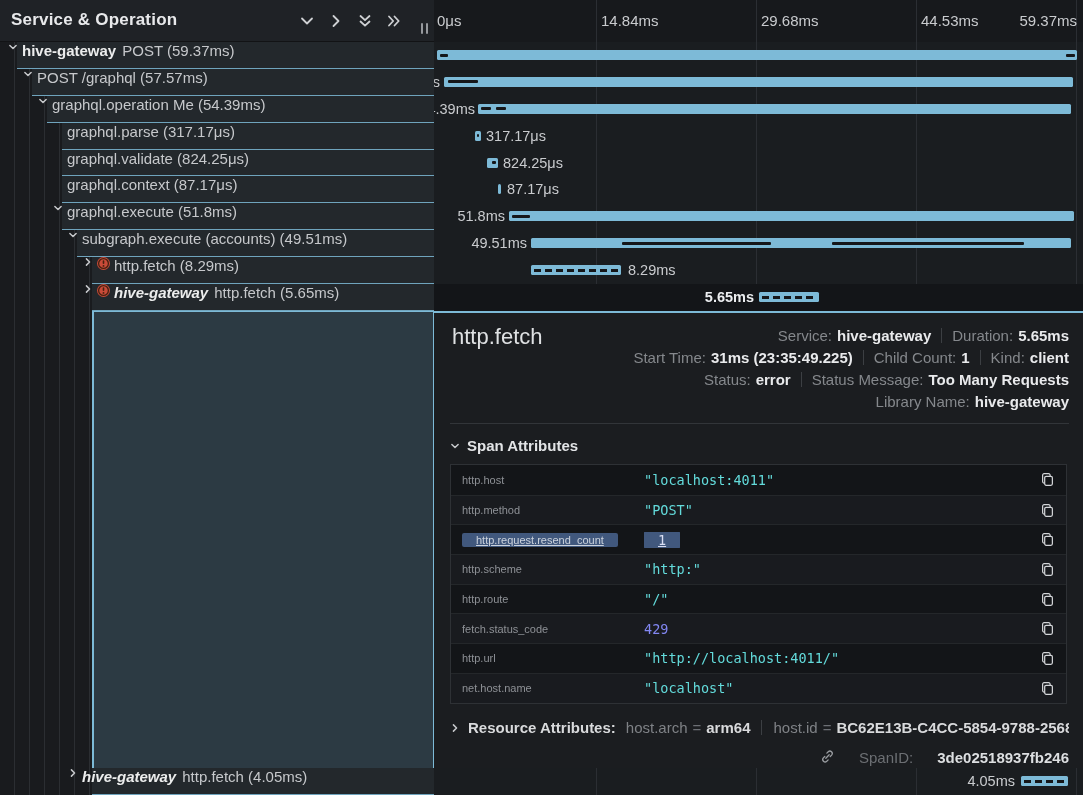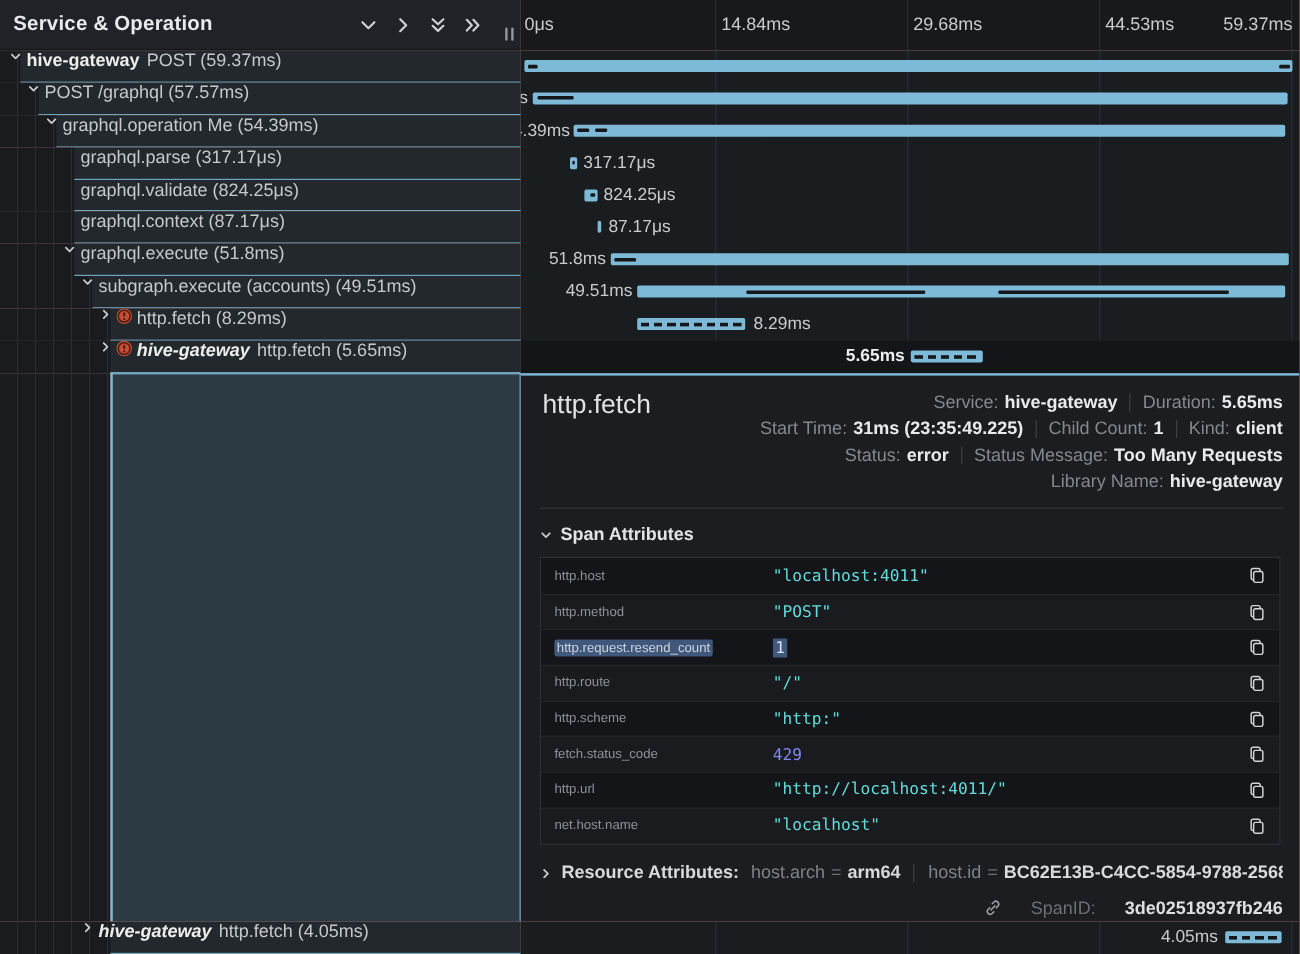--- a/index.html
+++ b/index.html
@@ -1,17 +1,17 @@
 <!DOCTYPE html>
 <html><head>
 <meta charset="utf-8">
 <style>
   html,body{margin:0;padding:0;background:#0e0f11;}
   *{box-sizing:border-box;}
-  #app{position:relative;width:1083px;height:795px;background:#fca5a5;overflow:hidden;
+  #app{position:relative;width:1083px;height:795px;background:#d946ef;overflow:hidden;
        font-family:"Liberation Sans",sans-serif;color:#c6c8cb;}
 
   
   #left-header{position:absolute;left:0;top:0;width:434px;height:42px;background:#1f2226;
                border-bottom:1px solid #121315;}
   #left-title{position:absolute;left:11px;top:10px;font-size:17px;font-weight:700;color:#e8e9eb;letter-spacing:.2px;}
   #left-toolbar{position:absolute;right:32px;top:13px;display:flex;gap:13px;color:#ced0d3;}
   #left-toolbar .tbicon{width:16px;height:16px;cursor:pointer;}
   #drag-handle{position:absolute;right:5px;top:23px;width:8px;height:11px;display:flex;gap:3px;cursor:col-resize;}
   #drag-handle i{display:block;width:2px;height:11px;background:#96999d;border-radius:1px;}
@@ -71,21 +71,21 @@
 
   #attr-table{position:absolute;left:16px;top:151px;width:617px;border:1px solid #2e3135;}
   .arow{position:relative;height:29.7px;display:flex;align-items:center;}
   .arow:nth-child(odd){background:#131518;}
   .arow:nth-child(even){background:#191b1f;}
   .arow + .arow{border-top:1px solid #24272a;}
   .akey{font-size:11px;color:#8e9196;margin-left:11px;width:180px;flex:none;white-space:nowrap;}
   .aval{font-family:"DejaVu Sans Mono",monospace;font-size:13.5px;margin-left:2px;flex:1;white-space:nowrap;overflow:hidden;}
   .aval.str{color:#63dbdb;}
   .aval.num{color:#8287f2;}
-  .selhl{background:#41587d;border-radius:2px;padding:1px 2px;}
+  .selhl{background:#41587d;border-radius:2px;padding:1px 14px;text-decoration:underline;}
   .akey .selhl{color:#ccd3dd;}
   .aval .selhl{color:#d9def2;}
   .copy-btn{flex:none;margin-right:11px;color:#d3d5d8;display:flex;cursor:pointer;background:none;border:none;padding:0;}
 
   #resource-line{position:absolute;left:16px;top:406px;display:flex;align-items:center;font-size:15px;white-space:nowrap;overflow:hidden;right:14px;}
   #resource-line .hchev{color:#c6c8cb;display:flex;margin-right:8px;}
   #resource-title{font-weight:700;color:#d9dadc;margin-right:10px;}
   .rkey{color:#7f8286;}
   .req{color:#6c6f74;margin:0 5px;}
   .rval{color:#d9dadc;font-weight:700;}
@@ -404,32 +404,32 @@
           <span class="akey"><span class="selhl">http.request.resend_count</span></span>
           <span class="aval num"><span class="selhl">1</span></span>
           <button class="copy-btn">
             <svg width="15" height="15" viewBox="0 0 16 16" fill="none" stroke="currentColor" stroke-width="1.3" stroke-linejoin="round">
               <rect x="5" y="4.6" width="8.2" height="9.6" rx="1.6"></rect>
               <path d="M10.8 4.6 V3.4 a1.6 1.6 0 0 0 -1.6 -1.6 H4.4 a1.6 1.6 0 0 0 -1.6 1.6 v6.8 a1.6 1.6 0 0 0 1.6 1.6 h0.6"></path>
             </svg>
           </button>
         </div>
         <div class="arow">
+          <span class="akey">http.scheme</span>
+          <span class="aval str">"http:"</span>
+          <button class="copy-btn">
+            <svg width="15" height="15" viewBox="0 0 16 16" fill="none" stroke="currentColor" stroke-width="1.3" stroke-linejoin="round">
+              <rect x="5" y="4.6" width="8.2" height="9.6" rx="1.6"></rect>
+              <path d="M10.8 4.6 V3.4 a1.6 1.6 0 0 0 -1.6 -1.6 H4.4 a1.6 1.6 0 0 0 -1.6 1.6 v6.8 a1.6 1.6 0 0 0 1.6 1.6 h0.6"></path>
+            </svg>
+          </button>
+        </div>
+        <div class="arow">
           <span class="akey">http.route</span>
           <span class="aval str">"/"</span>
-          <button class="copy-btn">
-            <svg width="15" height="15" viewBox="0 0 16 16" fill="none" stroke="currentColor" stroke-width="1.3" stroke-linejoin="round">
-              <rect x="5" y="4.6" width="8.2" height="9.6" rx="1.6"></rect>
-              <path d="M10.8 4.6 V3.4 a1.6 1.6 0 0 0 -1.6 -1.6 H4.4 a1.6 1.6 0 0 0 -1.6 1.6 v6.8 a1.6 1.6 0 0 0 1.6 1.6 h0.6"></path>
-            </svg>
-          </button>
-        </div>
-        <div class="arow">
-          <span class="akey">http.scheme</span>
-          <span class="aval str">"http:"</span>
           <button class="copy-btn">
             <svg width="15" height="15" viewBox="0 0 16 16" fill="none" stroke="currentColor" stroke-width="1.3" stroke-linejoin="round">
               <rect x="5" y="4.6" width="8.2" height="9.6" rx="1.6"></rect>
               <path d="M10.8 4.6 V3.4 a1.6 1.6 0 0 0 -1.6 -1.6 H4.4 a1.6 1.6 0 0 0 -1.6 1.6 v6.8 a1.6 1.6 0 0 0 1.6 1.6 h0.6"></path>
             </svg>
           </button>
         </div>
         <div class="arow">
           <span class="akey">fetch.status_code</span>
           <span class="aval num">429</span>

